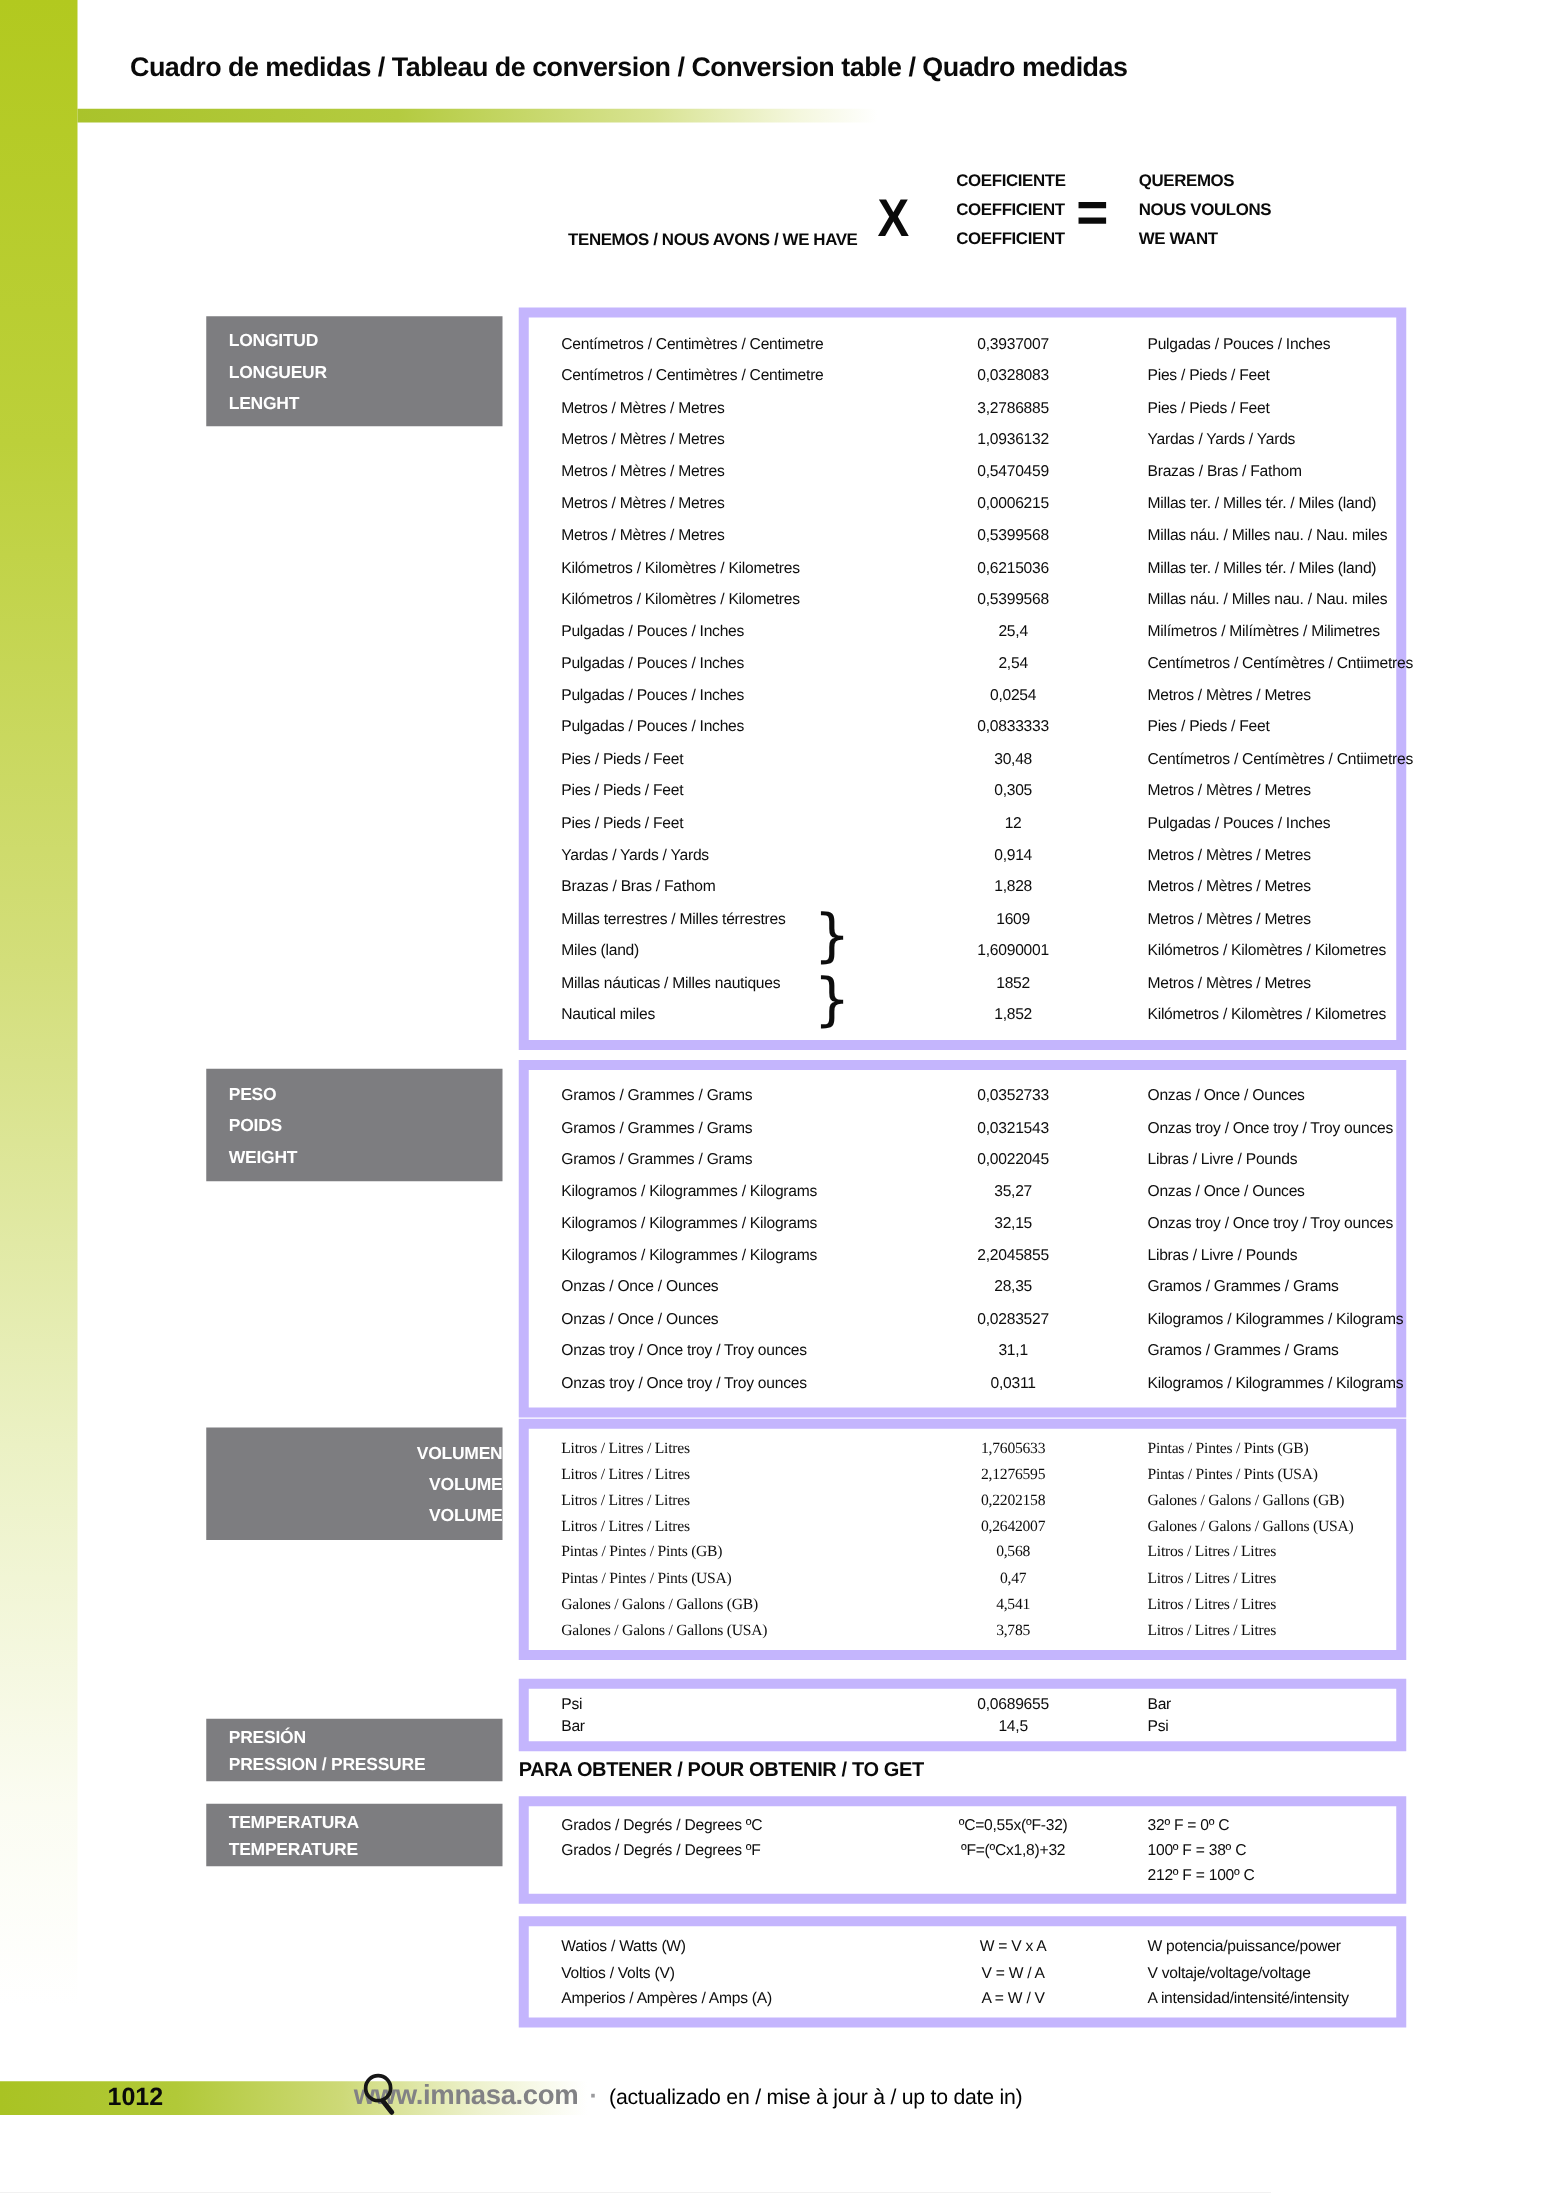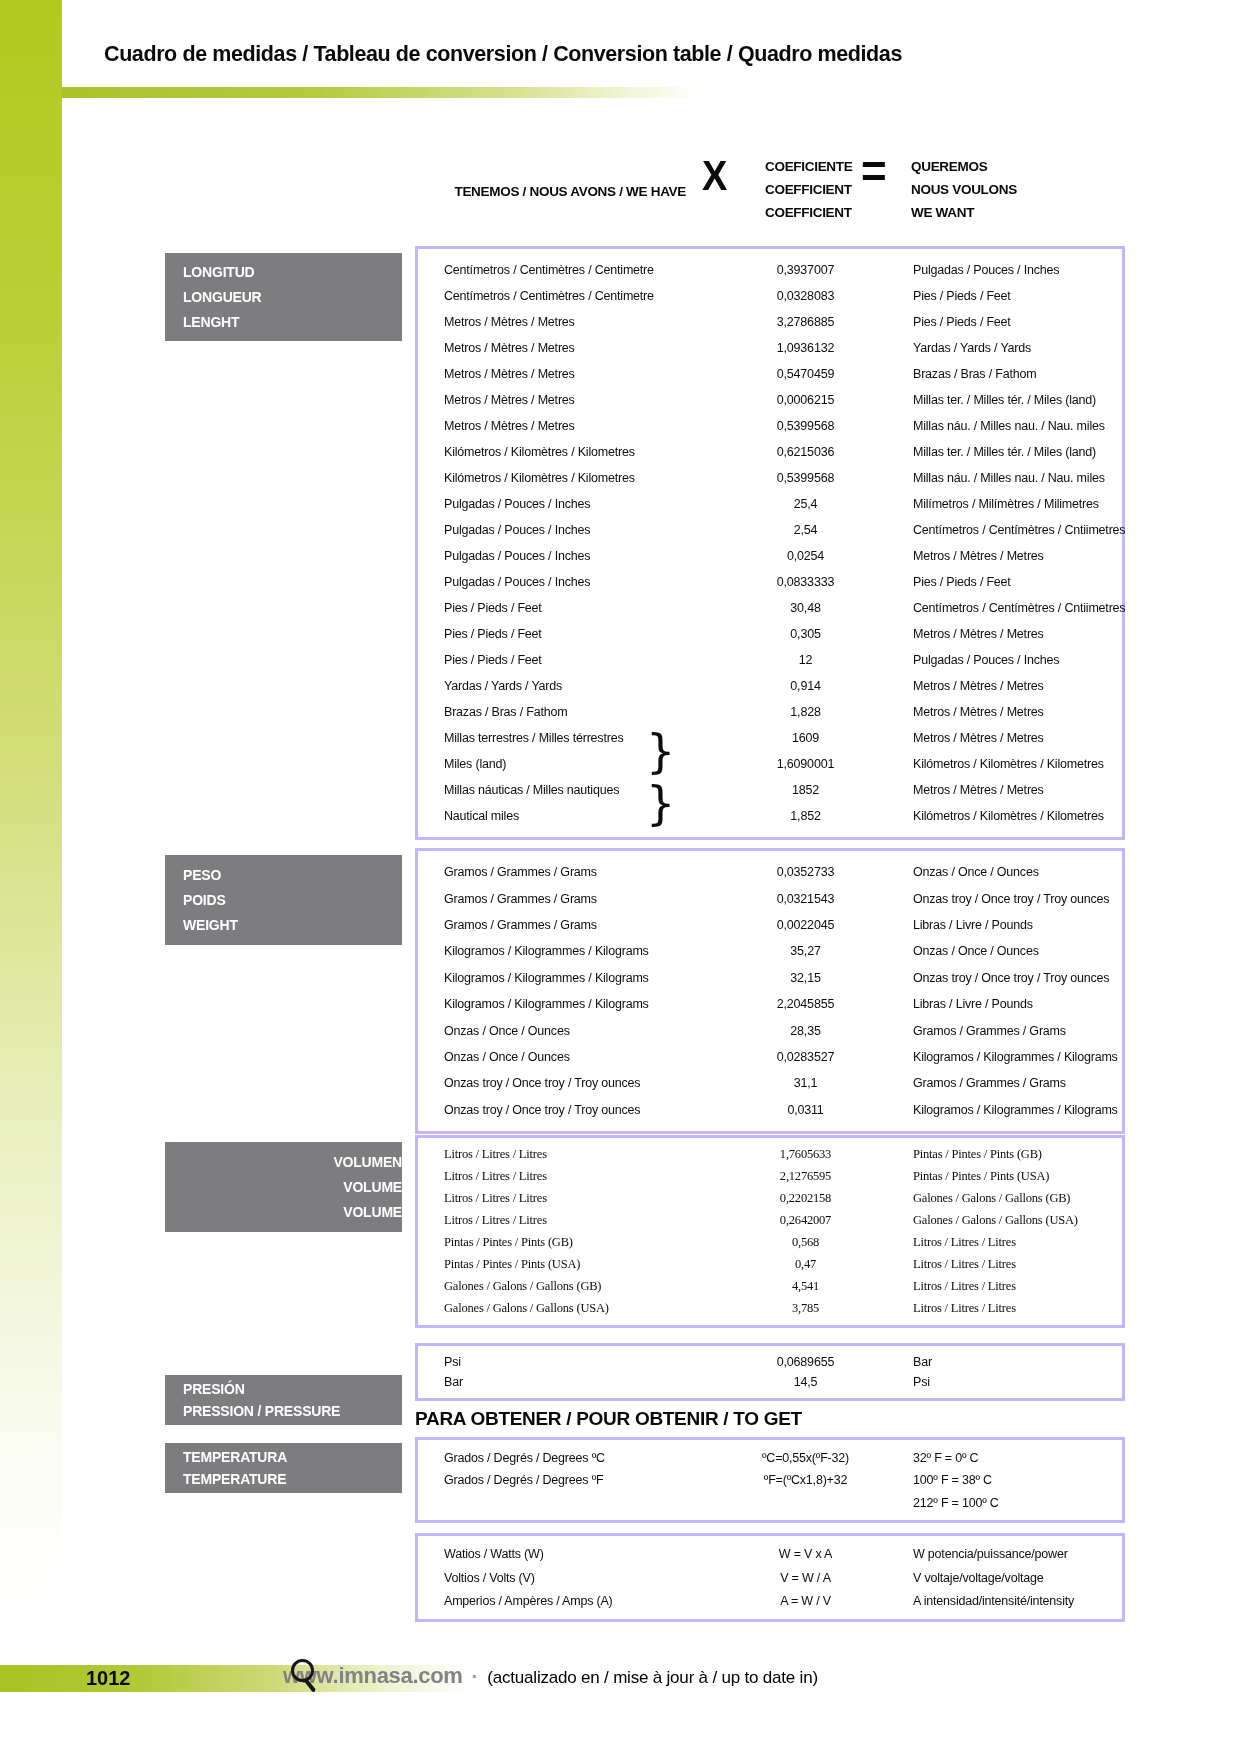--- a/index.html
+++ b/index.html
@@ -20,33 +20,33 @@
     font-size:21.5px; font-weight:bold; letter-spacing:-0.4px; color:#0a0a0a; white-space:nowrap;
   }
   .title-rule {
     position:absolute; left:62px; top:87px; width:640px; height:11px;
     background:linear-gradient(90deg,#a9c32b 0%,#b4cb40 40%,#d8e392 72%,#f4f7dd 90%,#ffffff 100%);
   }
   
   .hdr { position:absolute; font-weight:bold; letter-spacing:-0.3px; color:#0a0a0a; }
   .hdr-we-have { left:426px; top:184px; width:260px; text-align:right; font-size:13.5px; white-space:nowrap; }
   .hdr-x { left:702px; top:156px; font-size:38px; line-height:38px; font-weight:900; transform:scaleY(1.12); }
-  .hdr-stack { line-height:23px; font-size:13.5px; white-space:nowrap;margin-top:22px; }
+  .hdr-stack { line-height:23px; font-size:13.5px; white-space:nowrap; }
   .hdr-coefficient { left:765px; top:133px; }
   .hdr-equals { left:861px; top:146px; font-size:44px; font-weight:900; transform:scaleY(1.05); }
   .hdr-we-want { left:911px; top:133px; }
   
   .sec-label {
     position:absolute; background:#7d7d80; color:#ffffff;
     font-weight:bold; font-size:14px; letter-spacing:-0.2px;
     display:flex; flex-direction:column; justify-content:center;
     padding-left:18px; line-height:25px; white-space:nowrap;
   }
   .sec-box {
-    position:absolute; border:3px solid #c4b5fd; background:#ffffff;
+    position:absolute; border:8px solid #c4b5fd; background:#ffffff;
     display:flex; flex-direction:column; justify-content:space-evenly;
     padding:2px 0;
   }
   .row { display:grid; grid-template-columns:280px 215px 1fr; align-items:center; }
   .cell { font-size:12.5px; letter-spacing:-0.2px; white-space:nowrap; color:#0d0d0d; }
   .c1 { padding-left:26px; position:relative; }
   .c2 { text-align:center; }
   .c3 { text-align:left; }
   .brace {
     position:absolute; left:228px; top:-6px;
@@ -61,21 +61,21 @@
   .lab-volume      { left:165px; top:1142px; width:237px; height:90px;text-align:right; }
   .box-volume      { left:415px; top:1135px; width:710px; height:193px;font-family:Liberation Serif, serif; }
   .lab-pressure    { left:165px; top:1347px; width:237px; height:50px; line-height:22px;margin-top:28px; }
   .box-pressure    { left:415px; top:1343px; width:710px; height:58px; }
   .lab-temperature { left:165px; top:1443px; width:237px; height:50px; line-height:22px; }
   .box-temperature { left:415px; top:1437px; width:710px; height:86px; }
   .lab-electricity { left:165px; top:1540px; width:237px; height:78px; line-height:24px; }
   .box-electricity { left:415px; top:1533px; width:710px; height:89px; }
   .para-obtener {
     position:absolute; left:415px; top:1408px;
-    font-size:19px; font-weight:bold; letter-spacing:-0.3px; color:#0a0a0a;
+    font-size:16px; font-weight:bold; letter-spacing:-0.3px; color:#0a0a0a;
   }
   
   .footer-bar {
     position:absolute; left:0; top:1665px; width:470px; height:27px;
     background:linear-gradient(90deg,#a9c323 0%,#b1c938 30%,#cdd977 58%,#eef2cf 82%,#ffffff 100%);
   }
   .footer-page { position:absolute; left:86px; top:1667px; font-size:20px; font-weight:bold; color:#0a0a0a; letter-spacing:0; }
   .footer-line { position:absolute; left:283px; top:1663px; display:flex; align-items:baseline; gap:9px; white-space:nowrap; }
   .footer-site { font-size:22px; font-weight:bold; color:#828285; letter-spacing:-0.3px; }
   .footer-sep  { font-size:20px; font-weight:bold; color:#9a9a9d; }

